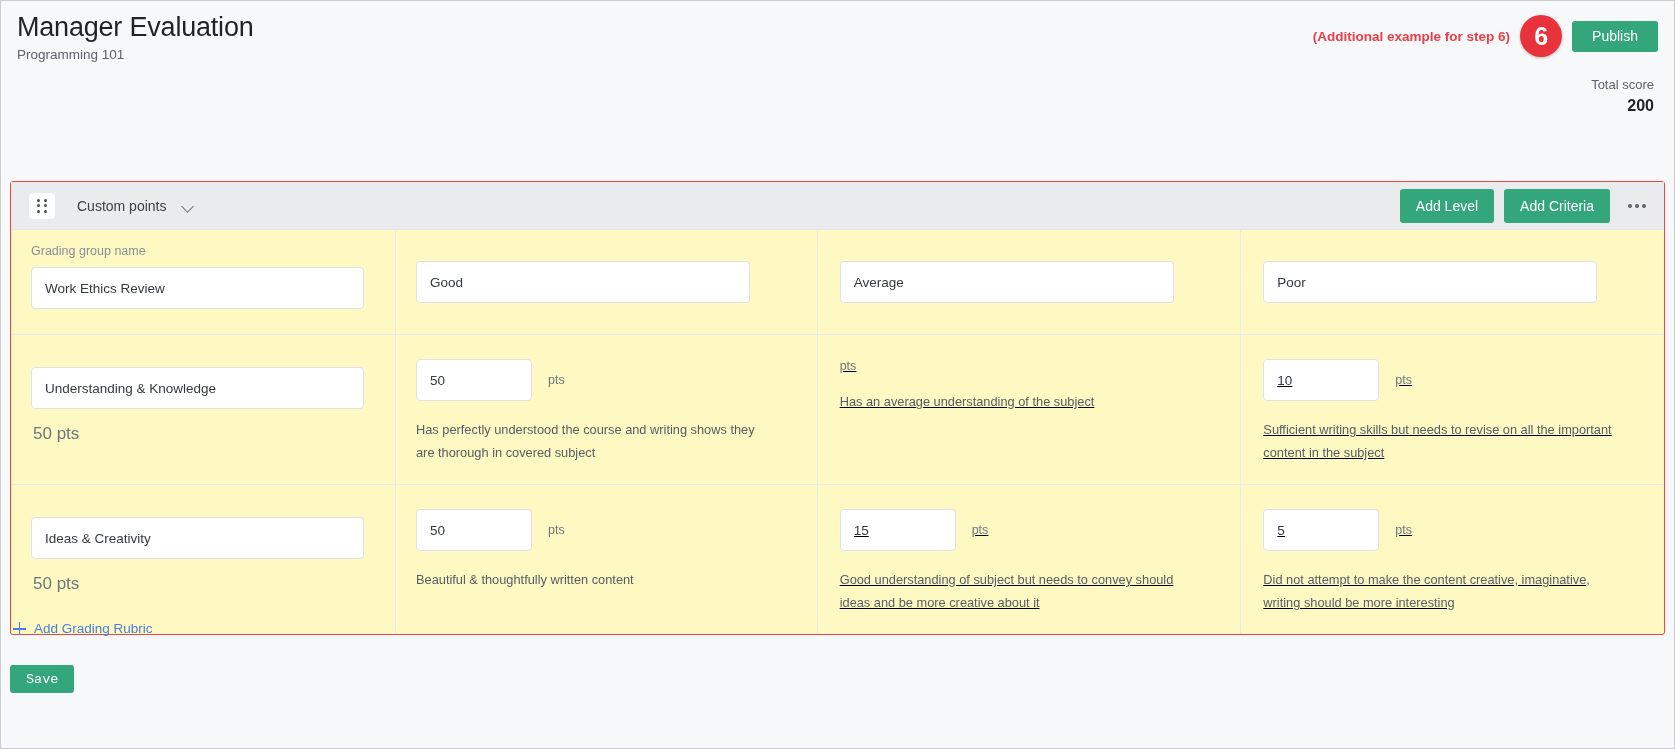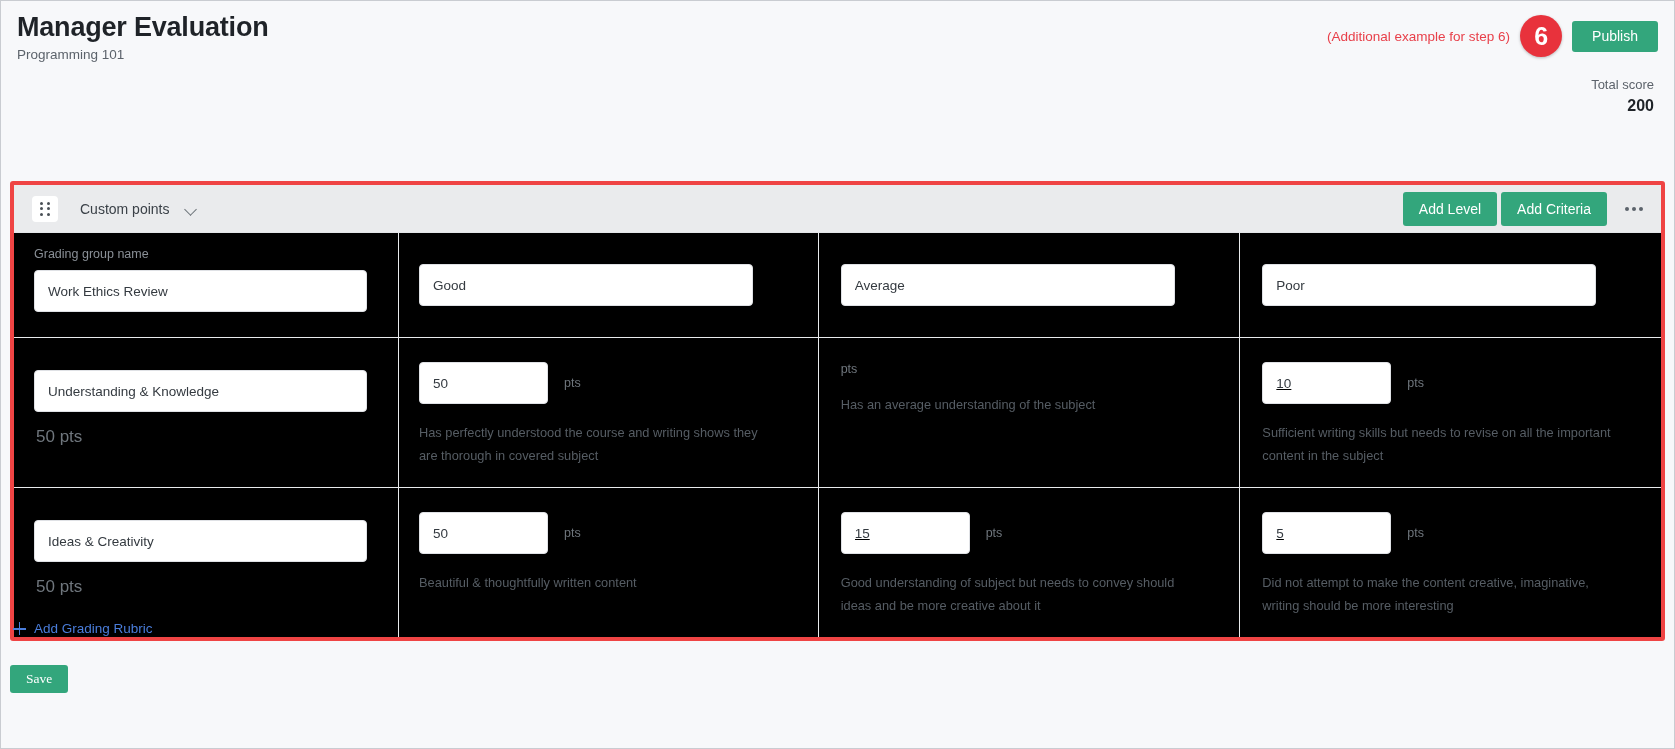--- a/index.html
+++ b/index.html
@@ -18,21 +18,21 @@
 
   
   .header {
     position: relative;
     height: 152px;
     background: #f7f8fa;
     padding: 10px 16px 0 16px;
   }
   .title {
     font-size: 27px;
-    font-weight: bold;
+    font-weight: normal;
     color: #1f2328;
     letter-spacing: -0.2px;
     line-height: 32px;
   }
   .subtitle {
     font-size: 13.5px;
     color: #5c636b;
     margin-top: 4px;
   }
   .header-right {
@@ -43,21 +43,21 @@
     align-items: flex-end;
   }
   .header-top-row {
     display: flex;
     align-items: center;
     gap: 10px;
   }
   .annotation-text {
     font-size: 13.5px;
     color: #e8404a;
-    font-weight: normal;
+    font-weight: bold;
     white-space: nowrap;
   }
   .step-badge {
     width: 42px; height: 42px;
     border-radius: 50%;
     background: #e8323c;
     color: #ffffff;
     font-size: 25px;
     font-weight: bold;
     display: flex;
@@ -84,22 +84,22 @@
     text-align: right;
   }
   .score-label { font-size: 13px; color: #5c636b; }
   .score-value { font-size: 16px; font-weight: bold; color: #1f2328; margin-top: 5px; }
 
   
   .rubric-card {
     position: absolute;
     left: 9px; right: 9px;
     top: 180px;
-    background: #000000;
-    border: 4px solid #ef4444;
+    background: #fef9c3;
+    border: 1px solid #ef4444;
     border-radius: 3px;
   }
   .rubric-toolbar {
     display: flex;
     align-items: center;
     height: 48px;
     background: #eaebed;
     padding: 0 14px 0 18px;
     border-bottom: 1px solid #e3e5e8;
   }
@@ -139,21 +139,21 @@
   .toolbar-spacer { flex: 1; }
   .toolbar-btn {
     background: #33a67c;
     color: #ffffff;
     border: none;
     border-radius: 3px;
     font-size: 14px;
     font-family: "Liberation Sans", sans-serif;
     height: 34px;
     padding: 0 16px;
-    margin-left: 4px;
+    margin-left: 10px;
     cursor: pointer;
     white-space: nowrap;
   }
   .kebab {
     display: flex;
     gap: 3px;
     margin-left: 18px;
     margin-right: 4px;
     cursor: pointer;
   }
@@ -204,21 +204,21 @@
     padding-left: 2px;
   }
 
   .pts-row {
     display: flex;
     align-items: center;
     gap: 16px;
     margin-top: 2px;
   }
   .pts-input {
-    width: 129px;
+    width: 116px;
     height: 42px;
     border: 1px solid #dfe1e5;
     border-radius: 4px;
     background: #ffffff;
     font-size: 13.5px;
     font-family: "Liberation Sans", sans-serif;
     color: #343a40;
     padding: 0 13px;
     outline: none;
   }
@@ -261,21 +261,21 @@
 
   .save-btn {
     position: absolute;
     left: 9px;
     top: 664px;
     background: #33a67c;
     color: #ffffff;
     border: none;
     border-radius: 3px;
     font-size: 13.5px;
-    font-family: Liberation Serif, serif;
+    font-family: Liberation Mono, monospace;
     height: 28px;
     padding: 0 16px;
     cursor: pointer;
   }
 </style>
 </head>
 <body>
 
 <div class="page">
 

